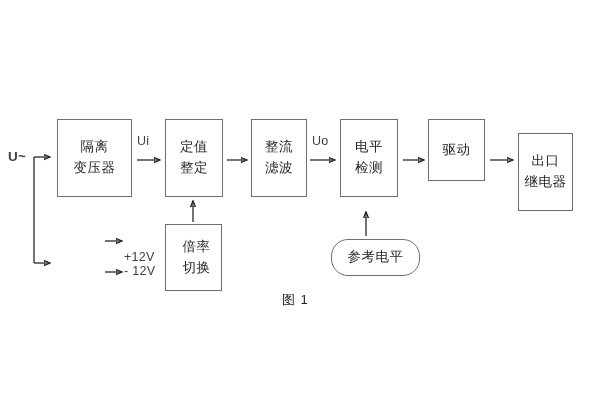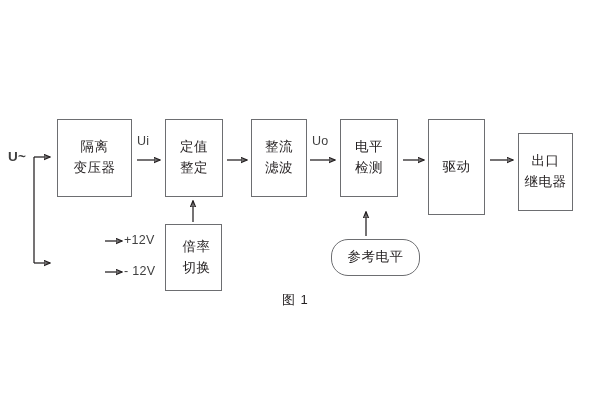--- a/index.html
+++ b/index.html
@@ -114,31 +114,31 @@
     <span class="ln">整定</span>
   </div>
 
   <div class="lbl" style="left:312px; top:134px;">Uo</div>
 
   <div class="blk" style="left:340px; top:119px; width:58px; height:78px;">
     <span class="ln">电平</span>
     <span class="ln">检测</span>
   </div>
 
-  <div class="blk" style="left:428px; top:119px; width:57px; height:96px;">
+  <div class="blk" style="left:428px; top:119px; width:57px; height:62px;">
     <span class="ln">驱动</span>
   </div>
 
   <div class="blk" style="left:518px; top:133px; width:55px; height:78px;">
     <span class="ln">出口</span>
     <span class="ln">继电器</span>
   </div>
 
 
-  <div class="lbl" style="left:124px; top:233px;">+12V</div>
+  <div class="lbl" style="left:124px; top:250px;">+12V</div>
   <div class="lbl" style="left:124px; top:264px;">- 12V</div>
 
   <div class="blk" style="left:165px; top:224px; width:57px; height:67px;padding-left:6px;">
     <span class="ln">倍率</span>
     <span class="ln">切换</span>
   </div>
 
   <div class="lbl" style="left:374px; top:211px;margin-top:40px;">Ue</div>
 
   <div class="blk" style="left:331px; top:239px; width:89px; height:37px;border-radius:17px;">

